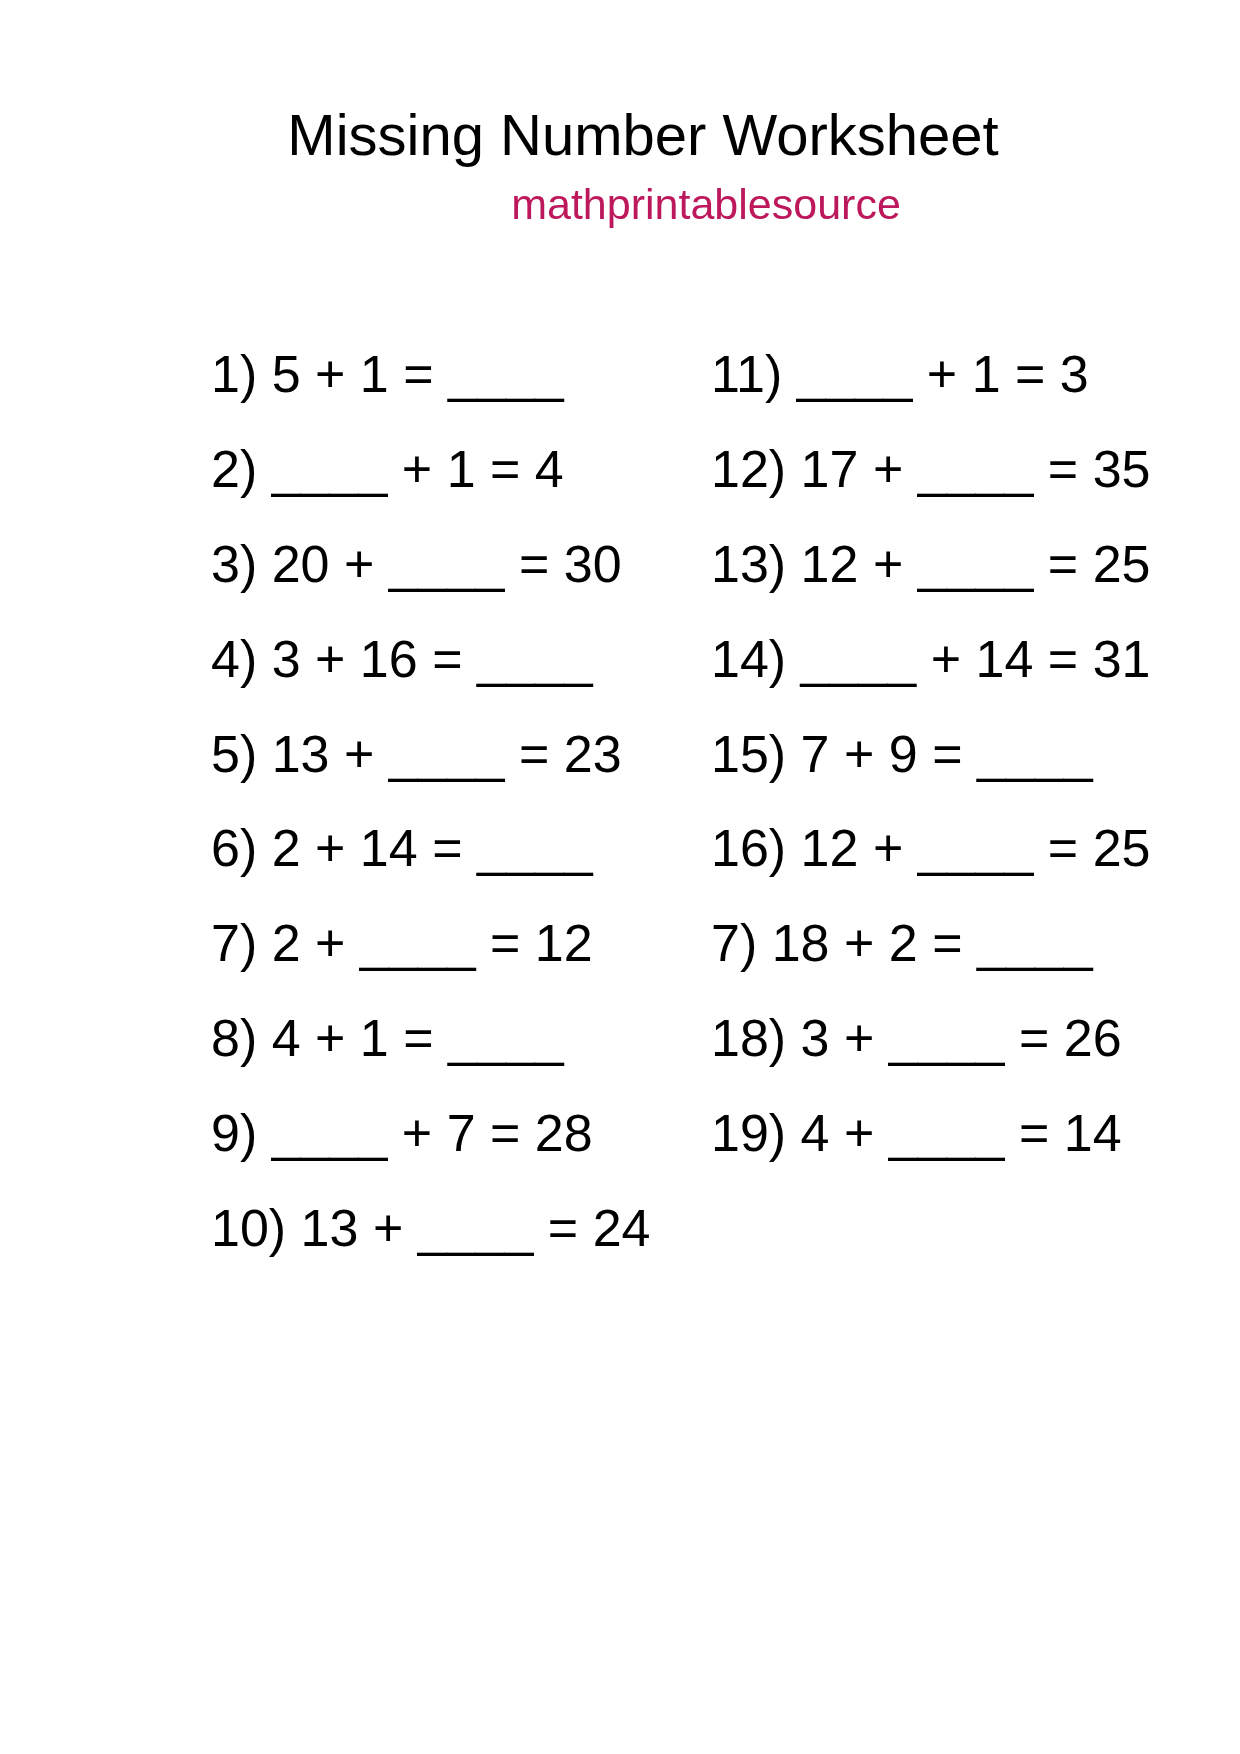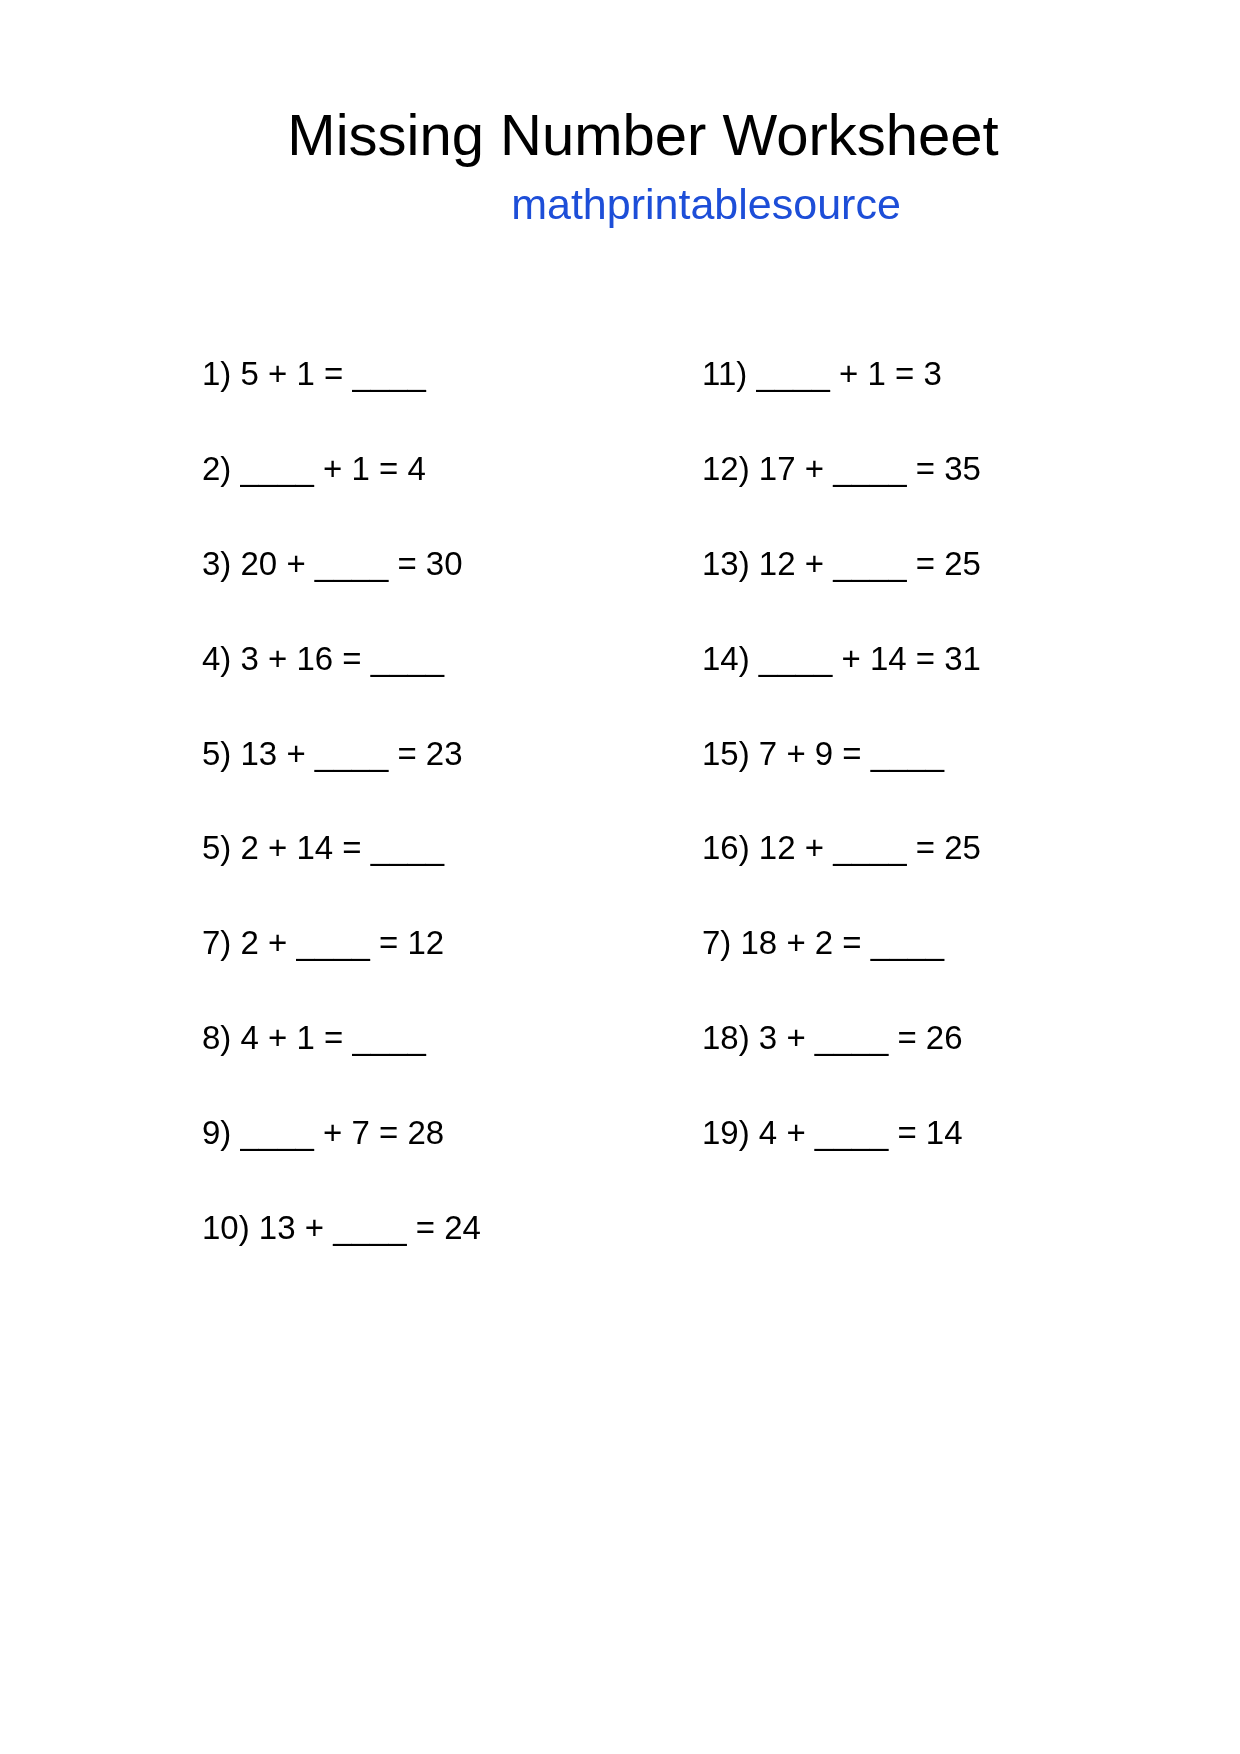--- a/index.html
+++ b/index.html
@@ -16,38 +16,38 @@
       position: absolute; left: 0; width: 1240px; top: 176px;
       text-align: center; padding-left: 172px; box-sizing: border-box;
       font-size: 43px; line-height: 56px; white-space: nowrap;
     }
     .col {
       position: absolute; top: 0;
     }
     .col-left { left: 202px; }
     .col-right { left: 702px; }
     .problem {
-      position: absolute; left: 0; white-space: pre;
-      font-size: 33px; line-height: 50px;
+      position: absolute; left: 9px; white-space: pre;
+      font-size: 52px; line-height: 50px;
     }
   </style>
 </head>
 <body>
 
 <div>
   <div class="title">Missing Number Worksheet</div>
-  <div class="subtitle" style="color:#1d4ed8">mathprintablesource</div>
+  <div class="subtitle" style="color:#be185d">mathprintablesource</div>
 
   <div class="col col-left">
     <div class="problem" style="top:349px">1) 5 + 1 = ____</div>
     <div class="problem" style="top:444px">2) ____ + 1 = 4</div>
     <div class="problem" style="top:539px">3) 20 + ____ = 30</div>
     <div class="problem" style="top:634px">4) 3 + 16 = ____</div>
     <div class="problem" style="top:729px">5) 13 + ____ = 23</div>
-    <div class="problem" style="top:823px">5) 2 + 14 = ____</div>
+    <div class="problem" style="top:823px">6) 2 + 14 = ____</div>
     <div class="problem" style="top:918px">7) 2 + ____ = 12</div>
     <div class="problem" style="top:1013px">8) 4 + 1 = ____</div>
     <div class="problem" style="top:1108px">9) ____ + 7 = 28</div>
     <div class="problem" style="top:1203px">10) 13 + ____ = 24</div>
   </div>
 
   <div class="col col-right">
     <div class="problem" style="top:349px">11) ____ + 1 = 3</div>
     <div class="problem" style="top:444px">12) 17 + ____ = 35</div>
     <div class="problem" style="top:539px">13) 12 + ____ = 25</div>

